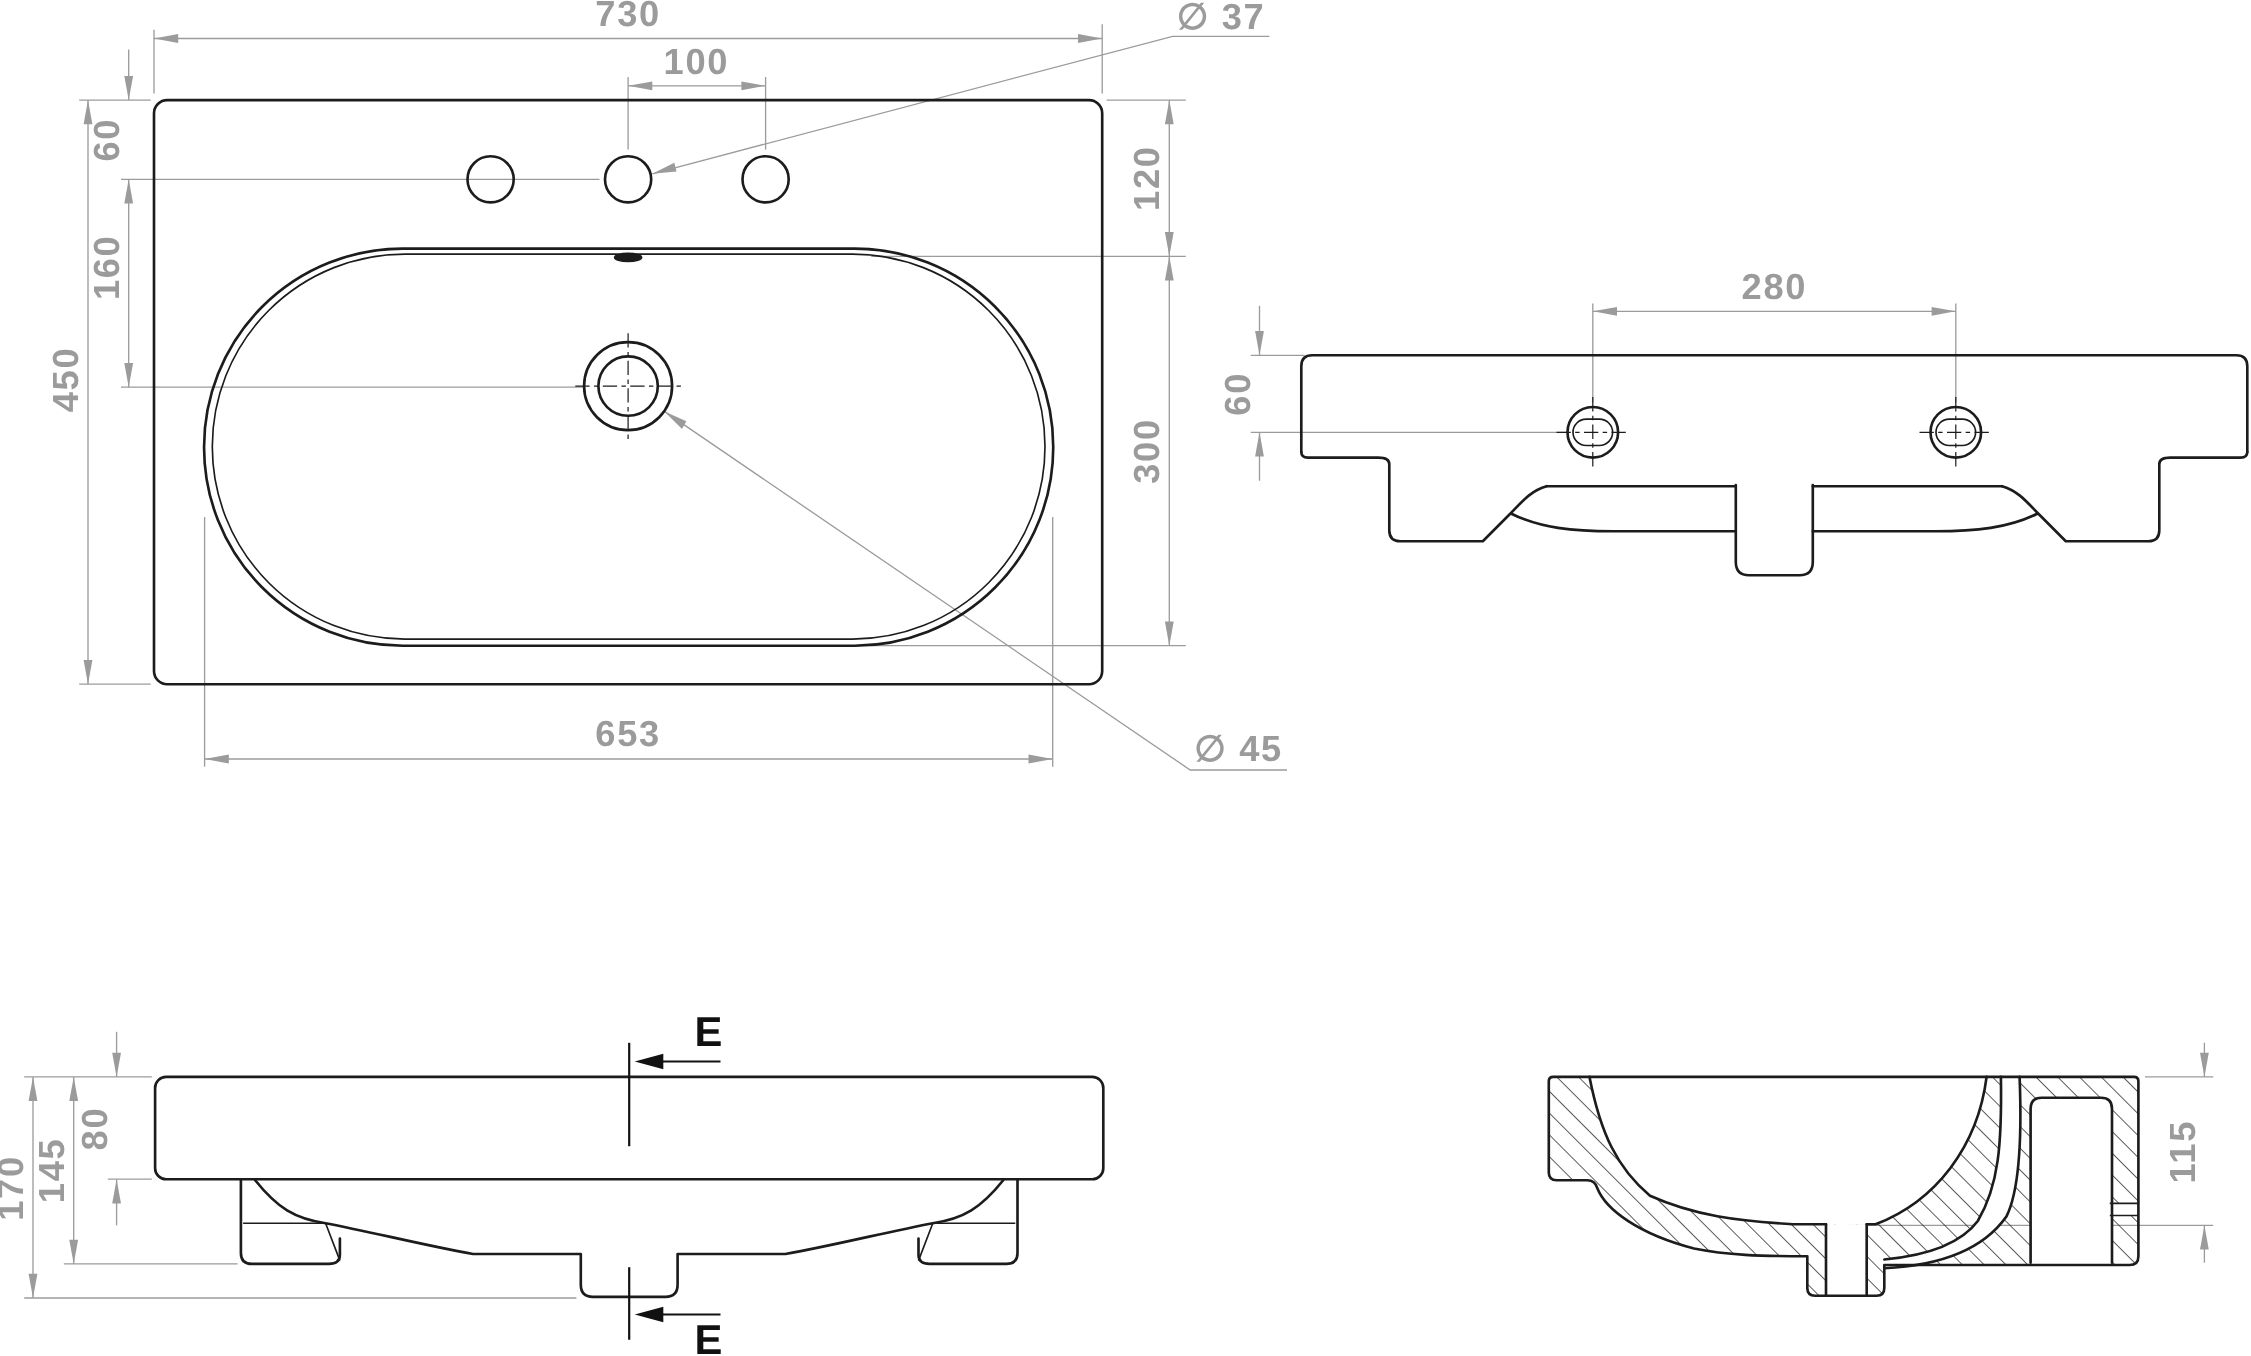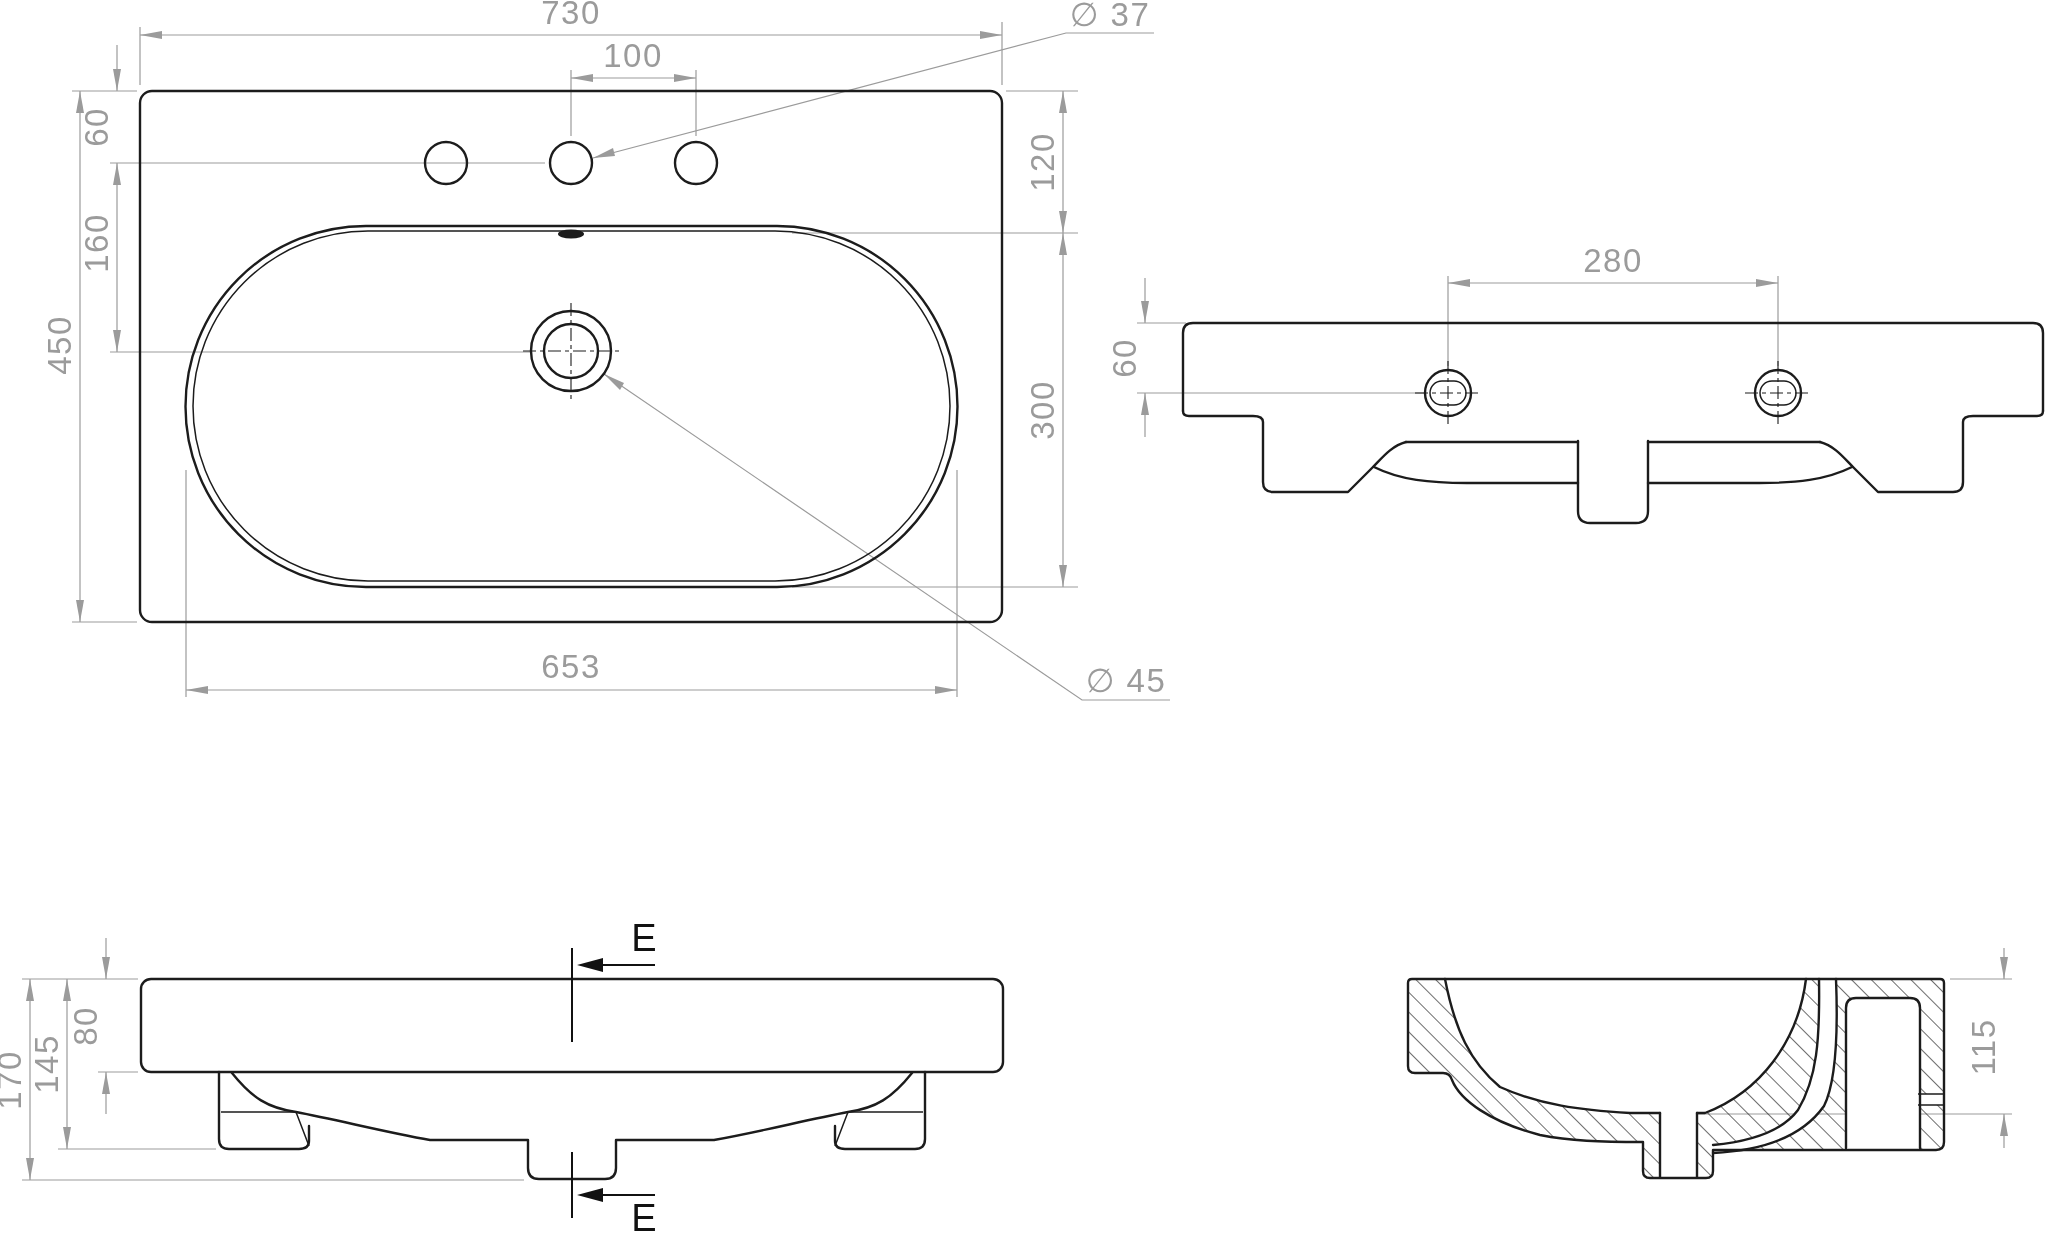--- a/index.html
+++ b/index.html
@@ -1,16 +1,16 @@
 <!DOCTYPE html>
 <html><head>
 <meta charset="utf-8">
 <style>
   html,body{margin:0;padding:0;background:#ffffff;}
-  .stage{width:2046px;height:1233px;background:#fff;position:relative;overflow:hidden;}
+  .stage{width:2046px;height:1233px;background:#fff;position:relative;overflow:hidden;font-weight:bold;}
   svg{display:block;}
   .outline{fill:none;stroke:#1c1c1c;stroke-width:2.4;stroke-linejoin:round;stroke-linecap:round;}
   .thin-black{fill:none;stroke:#1c1c1c;stroke-width:1.5;stroke-linejoin:round;}
   .centerline{fill:none;stroke:#1c1c1c;stroke-width:1.1;stroke-dasharray:13 4 4 4;}
   .dimline{fill:none;stroke:#9b9b9b;stroke-width:1.2;}
   .dimarrow{fill:#9b9b9b;stroke:none;}
   .dimtext{fill:#9b9b9b;font-family:"Liberation Sans",sans-serif;font-size:33px;letter-spacing:1.5px;}
   .mid{text-anchor:middle;}
   .sectext{fill:#111;font-family:"Liberation Sans",sans-serif;font-size:38px;text-anchor:middle;}
   .secarrow{fill:#111;stroke:none;}

